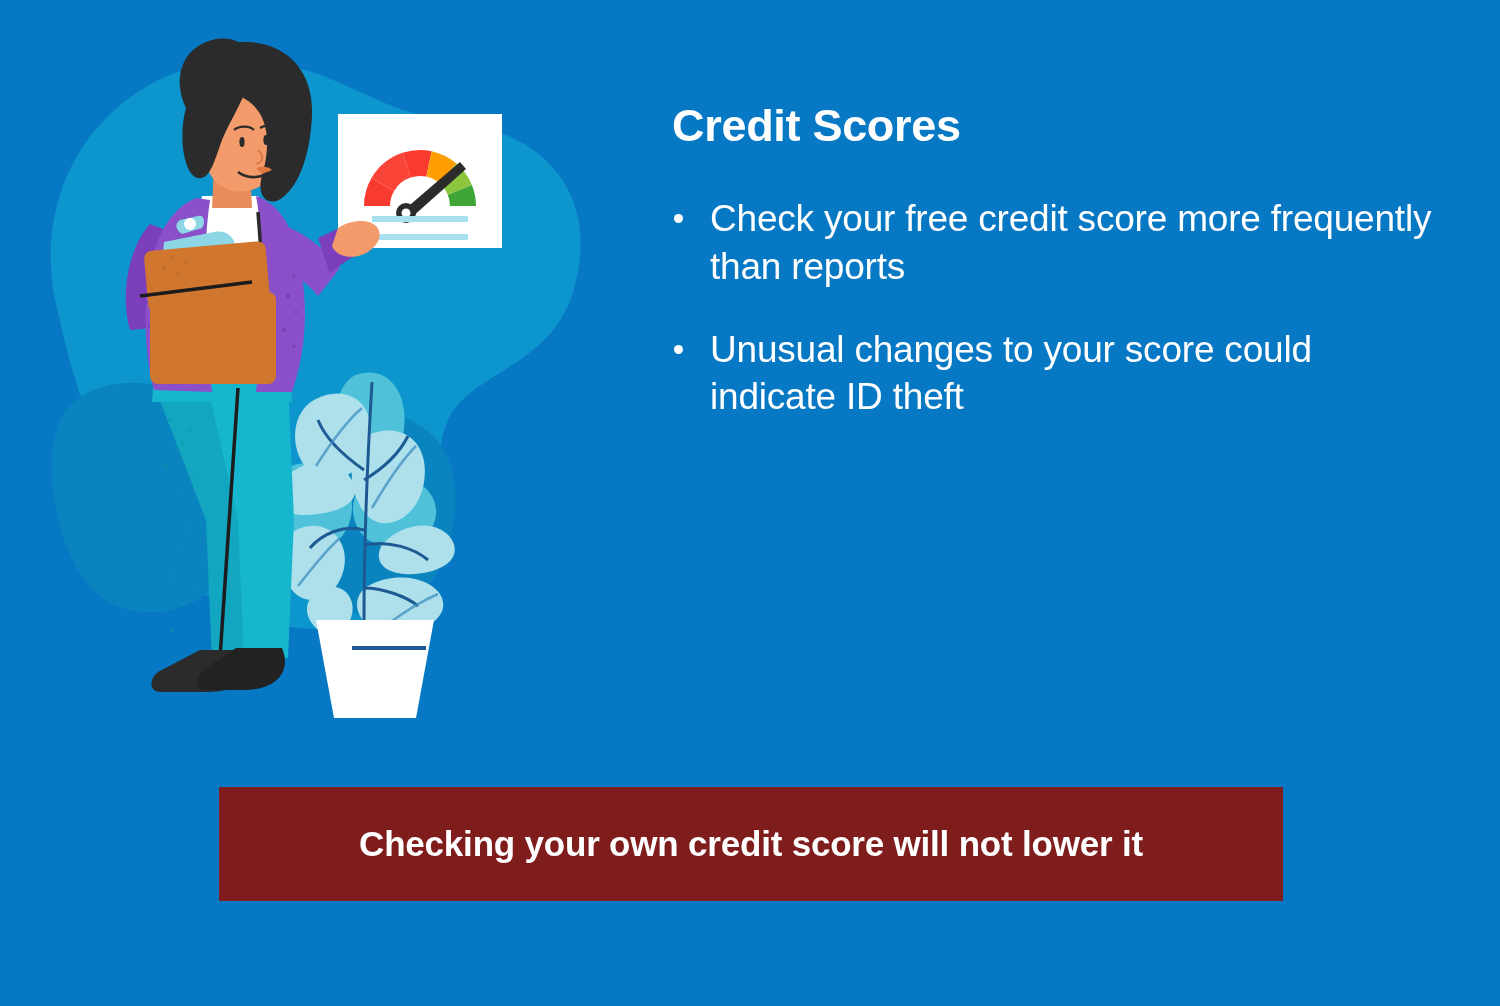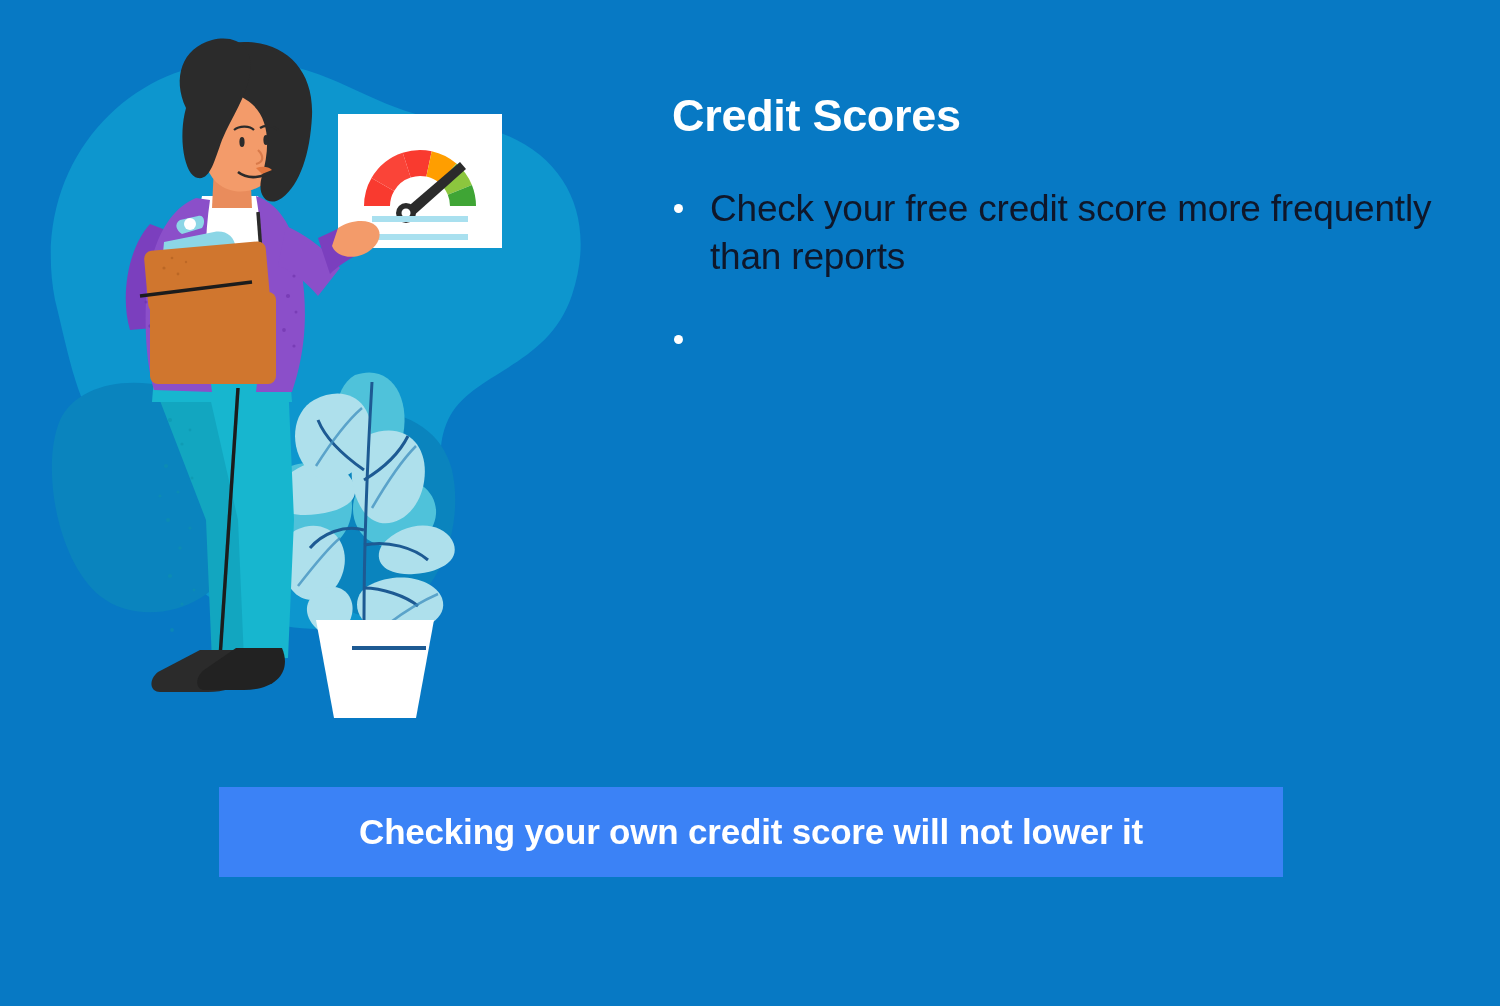--- a/index.html
+++ b/index.html
@@ -23,39 +23,39 @@
     top: 0;
     width: 640px;
     height: 760px;
   }
   #illustration svg { display: block; }
 
   
   #text-column {
     position: absolute;
     left: 660px;
-    top: 92px;
+    top: 102px;
     width: 780px;
   }
   #page-title {
     color: #ffffff;
     font-size: 45px;
     font-weight: bold;
     letter-spacing: -0.3px;
     margin: 0 0 46px 12px;
     line-height: 1.05;
   }
   ul#bullet-list {
     list-style: none;
     margin: 0;
     padding: 0;
   }
   ul#bullet-list li {
     position: relative;
-    color: #0f172a;
+    color: #ffffff;
     font-size: 37px;
     line-height: 1.28;
     padding-left: 50px;
     margin-bottom: 36px;
     letter-spacing: -0.2px;
   }
   ul#bullet-list li:last-child { margin-bottom: 0; }
   ul#bullet-list li .dot {
     position: absolute;
     left: 14px;
@@ -65,22 +65,22 @@
     border-radius: 50%;
     background: #ffffff;
   }
 
   
   #callout-banner {
     position: absolute;
     left: 219px;
     top: 787px;
     width: 1064px;
-    height: 90px;
-    background: #3b82f6;
+    height: 114px;
+    background: #7f1d1d;
     display: flex;
     align-items: center;
     justify-content: center;
   }
   #callout-text {
     color: #ffffff;
     font-size: 35px;
     font-weight: bold;
     letter-spacing: -0.2px;
   }
@@ -282,20 +282,21 @@
 
   <div id="text-column">
     <h1 id="page-title">Credit Scores</h1>
     <ul id="bullet-list">
       <li>
         <span class="dot"></span>
         <span>Check your free credit score more frequently than reports</span>
       </li>
       <li>
         <span class="dot"></span>
+        <span>Unusual changes to your score could indicate ID theft</span>
       </li>
     </ul>
   </div>
 
   <div id="callout-banner">
     <span id="callout-text">Checking your own credit score will not lower it</span>
   </div>
 
 </div>
 

